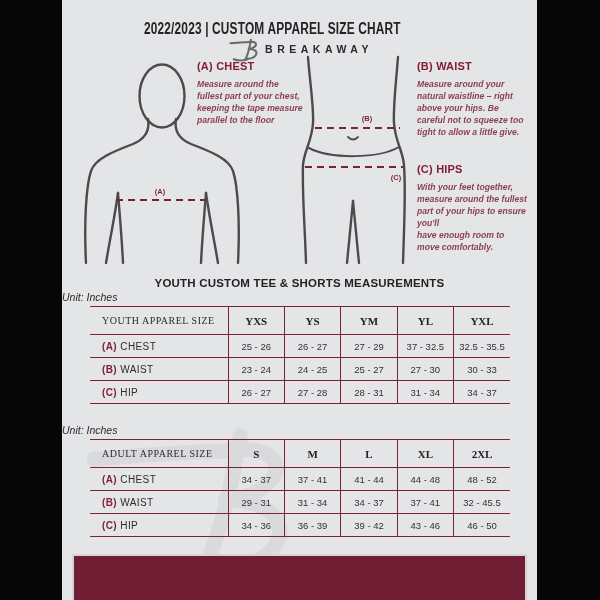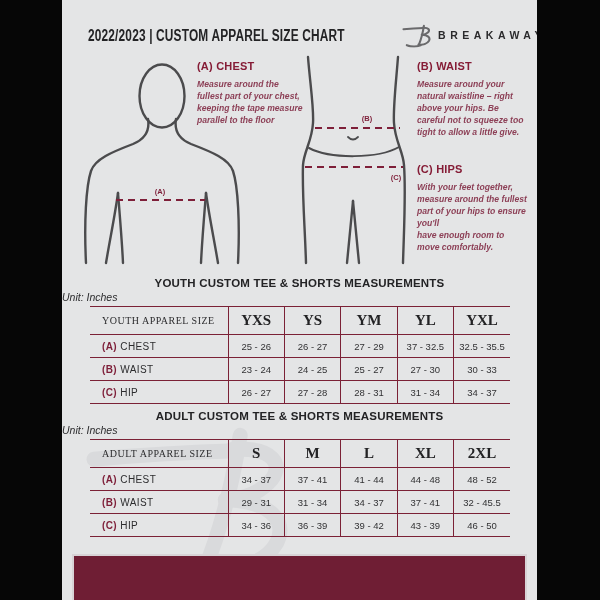--- a/index.html
+++ b/index.html
@@ -9,21 +9,21 @@
     font-family:"Liberation Sans", sans-serif;
     -webkit-font-smoothing:antialiased;
   }
   .page {
     position:absolute; left:62px; top:0; width:475px; height:600px;
     background:#e4e5e6; overflow:hidden;
   }
   
   .header {
     position:absolute; left:26px; right:24px; top:20px; height:30px;
-    display:flex; justify-content:space-between; align-items:center; z-index:2;
+    display:flex; justify-content:space-between; align-items:center; z-index:2;flex-direction:column;
   }
   .header-title {
     font-size:14.5px; font-weight:bold; color:#232325; letter-spacing:0.2px;
     transform:scaleX(0.82) scaleY(1.1); transform-origin:left center; white-space:nowrap;
   }
   .brand { display:flex; align-items:center; }
   .brand-name {
     font-size:10.5px; font-weight:bold; color:#2a2a2c; letter-spacing:4.5px; margin-left:7px;
   }
   .logo-svg { width:30px; height:26px; color:#6e6e70; }
@@ -54,21 +54,21 @@
   #youth-table { top:306px; } #adult-table { top:439px; }
   .size-table tr { border-bottom:1px solid #7b2136; }
   .size-table thead tr { border-top:1px solid #7b2136;font-family:Liberation Serif, serif; }
   .size-table th + th, .size-table td + td { border-left:1px solid #7b2136; }
   .size-table thead th { height:25px; }
   .size-table tbody td { height:20px; }
   th.rowhead {
     text-align:left; padding-left:12px; font-size:10px; font-weight:normal;
     color:#2c2c2e; letter-spacing:0.5px;
   }
-  th.size-col { font-size:15px; font-weight:bold; color:#232325; text-align:center; }
+  th.size-col { font-size:11px; font-weight:bold; color:#232325; text-align:center; }
   td.label-cell { text-align:left; padding-left:12px; font-size:10px; color:#2c2c2e; letter-spacing:0.4px; }
   td.label-cell .prefix { color:#7e1f39; font-weight:bold; }
   td.val { text-align:center; font-size:9.5px; color:#323234; }
   
   .watermark { position:absolute; left:14px; top:410px; width:215px; height:182px;
     color:#d9dadc; z-index:1; }
   .footer-bar {
     position:absolute; left:10px; top:554px; width:455px; height:46px;
     background:#6f1e34; border:2px solid #d8d3d6; border-bottom:none;
     box-sizing:border-box; z-index:2;
@@ -198,21 +198,20 @@
         <td class="label-cell"><span class="prefix">(C)</span> <span>HIP</span></td>
         <td class="val">26 - 27</td>
         <td class="val">27 - 28</td>
         <td class="val">28 - 31</td>
         <td class="val">31 - 34</td>
         <td class="val">34 - 37</td>
       </tr>
     </tbody>
   </table>
 
-  <div id="adult-title" class="tbl-title">ADULT CUSTOM TEE &amp; SHORTS MEASUREMENTS</div>
   <div id="adult-unit" class="tbl-unit">Unit: Inches</div>
   <table id="adult-table" class="size-table">
     <colgroup>
         <col style="width:138px">
         <col>
         <col>
         <col>
         <col>
         <col>
       </colgroup>
@@ -241,21 +240,21 @@
         <td class="val">31 - 34</td>
         <td class="val">34 - 37</td>
         <td class="val">37 - 41</td>
         <td class="val">32 - 45.5</td>
       </tr>
       <tr>
         <td class="label-cell"><span class="prefix">(C)</span> <span>HIP</span></td>
         <td class="val">34 - 36</td>
         <td class="val">36 - 39</td>
         <td class="val">39 - 42</td>
-        <td class="val">43 - 39</td>
+        <td class="val">43 - 46</td>
         <td class="val">46 - 50</td>
       </tr>
     </tbody>
   </table>
 
   <div class="footer-bar"></div>
 
 </div>
 
 </body></html>

